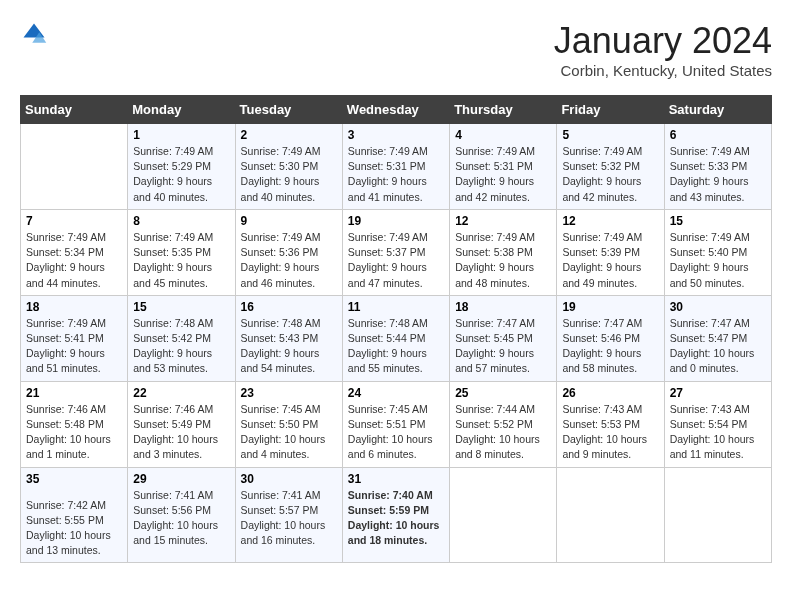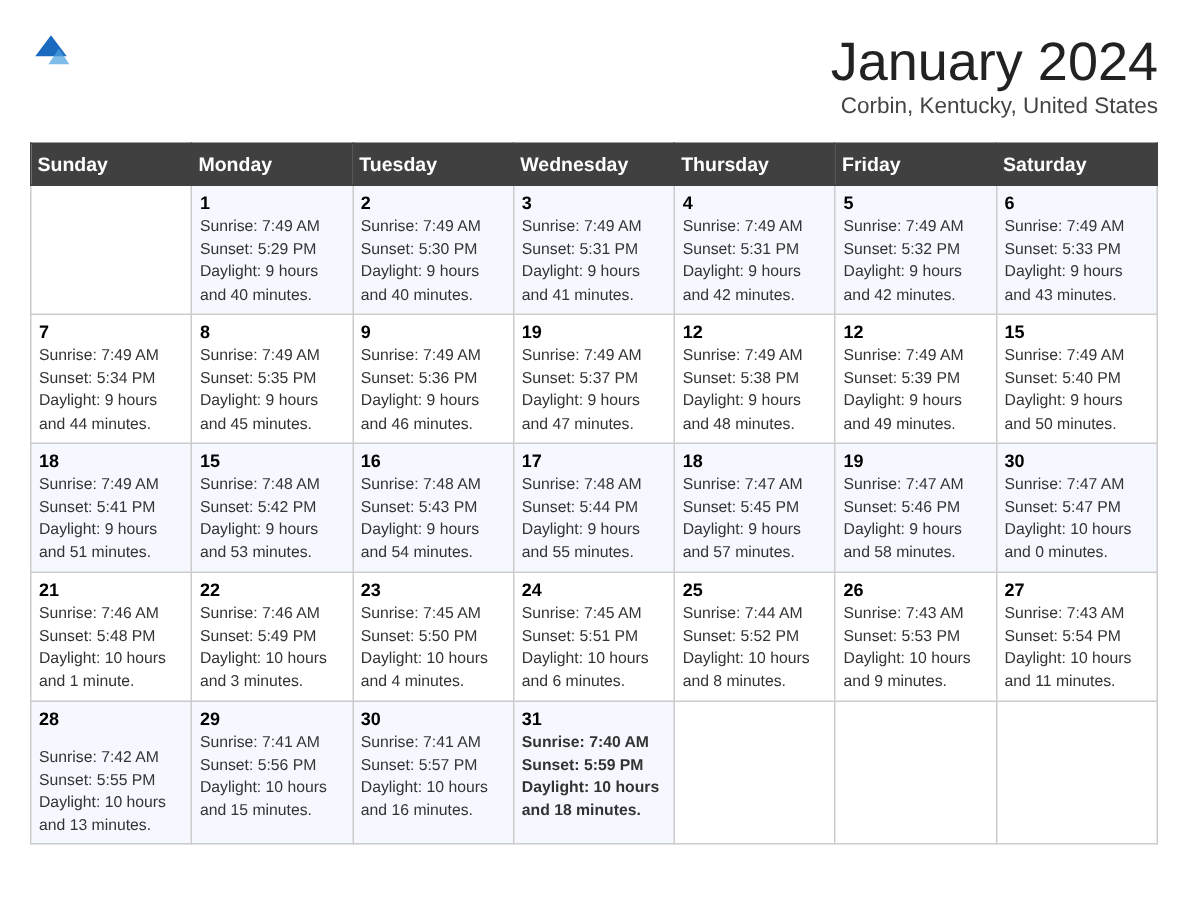--- a/index.html
+++ b/index.html
@@ -229,21 +229,21 @@
 and 53 minutes.</div>
         </td>
         <td>
           <span class="day-num">16</span>
           <div class="day-info" style="white-space: pre-line;">Sunrise: 7:48 AM
 Sunset: 5:43 PM
 Daylight: 9 hours
 and 54 minutes.</div>
         </td>
         <td>
-          <span class="day-num">17</span>
+          <span class="day-num">11</span>
           <div class="day-info" style="white-space: pre-line;">Sunrise: 7:48 AM
 Sunset: 5:44 PM
 Daylight: 9 hours
 and 55 minutes.</div>
         </td>
         <td>
           <span class="day-num">18</span>
           <div class="day-info" style="white-space: pre-line;">Sunrise: 7:47 AM
 Sunset: 5:45 PM
 Daylight: 9 hours
@@ -310,21 +310,21 @@
         <td>
           <span class="day-num">27</span>
           <div class="day-info" style="white-space: pre-line;">Sunrise: 7:43 AM
 Sunset: 5:54 PM
 Daylight: 10 hours
 and 11 minutes.</div>
         </td>
       </tr>
       <tr>
         <td>
-          <span class="day-num">28</span>
+          <span class="day-num">35</span>
           <div class="day-info" style="white-space: pre-line; margin-top: 12px;">Sunrise: 7:42 AM
 Sunset: 5:55 PM
 Daylight: 10 hours
 and 13 minutes.</div>
         </td>
         <td>
           <span class="day-num">29</span>
           <div class="day-info" style="white-space: pre-line;">Sunrise: 7:41 AM
 Sunset: 5:56 PM
 Daylight: 10 hours

